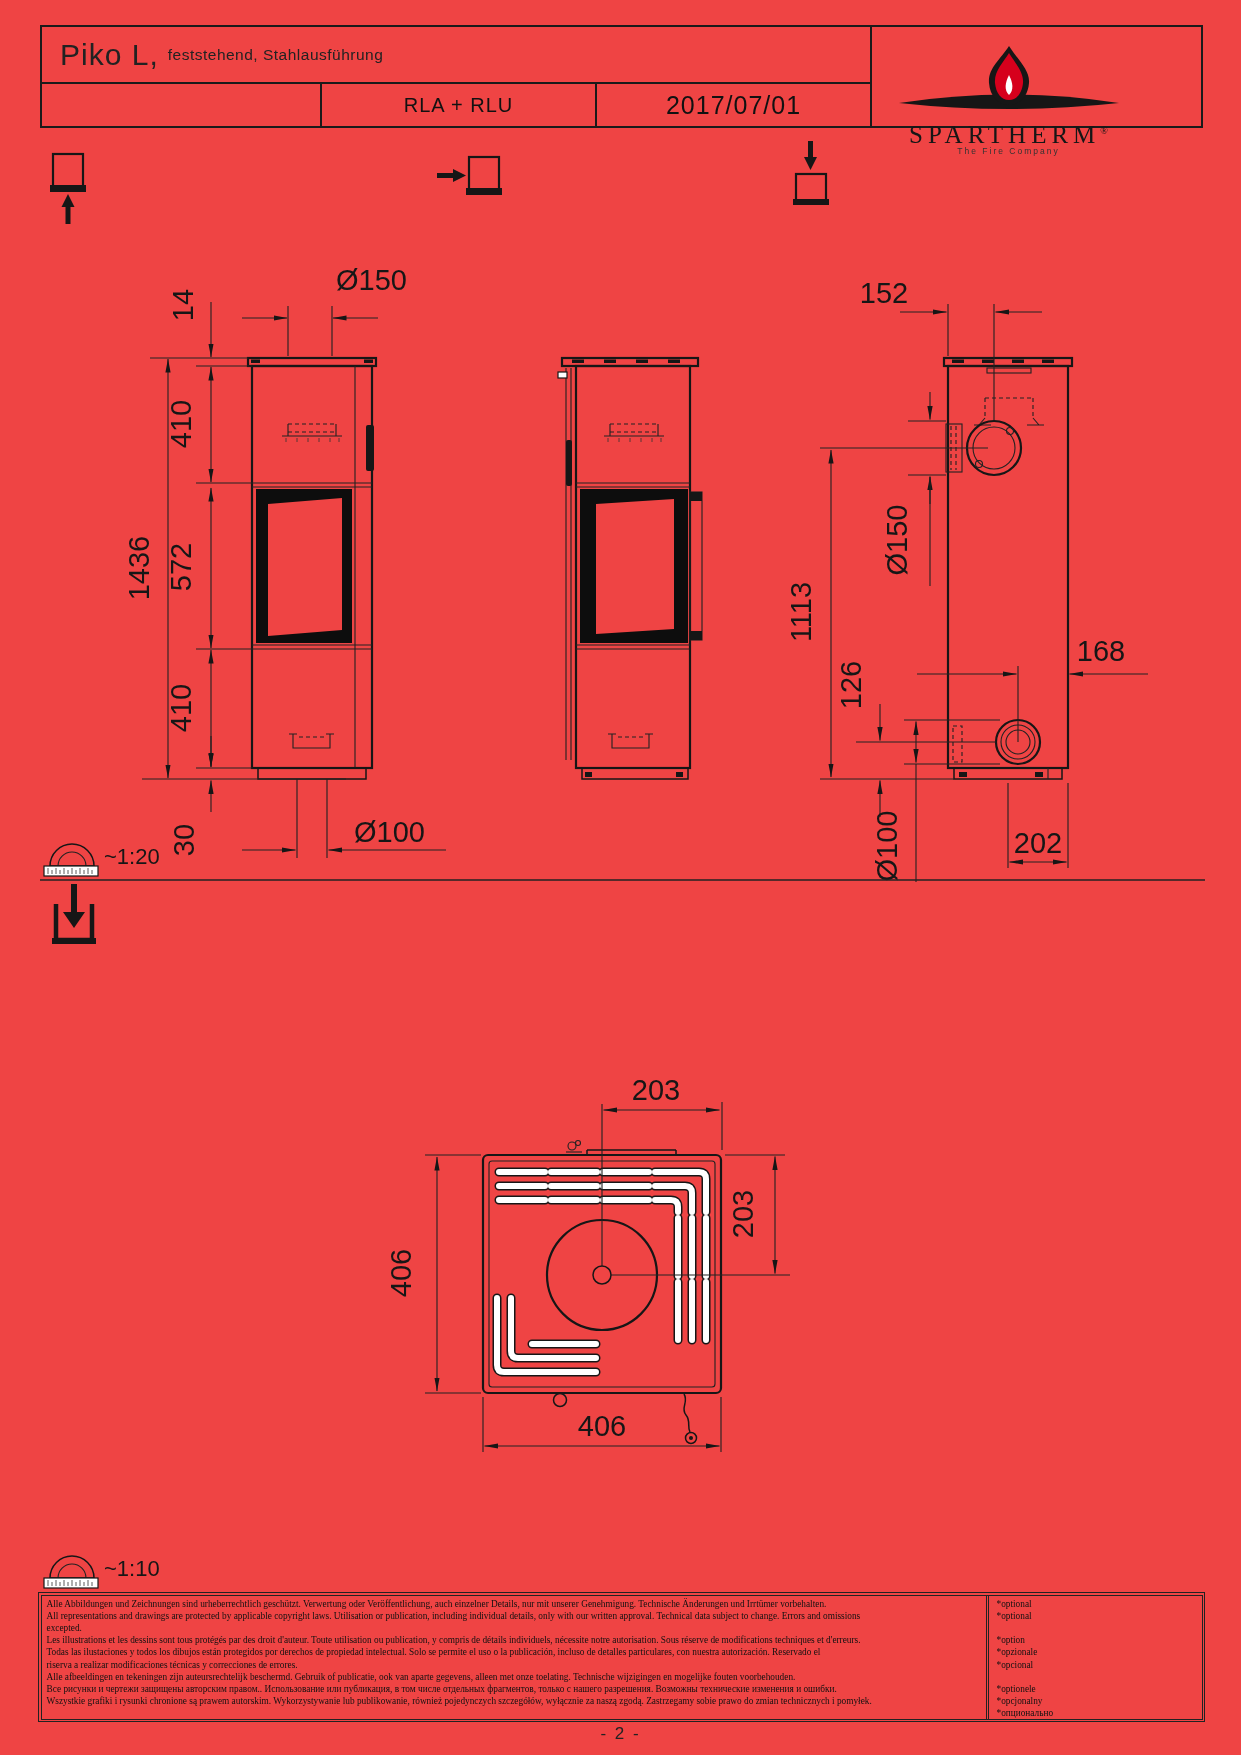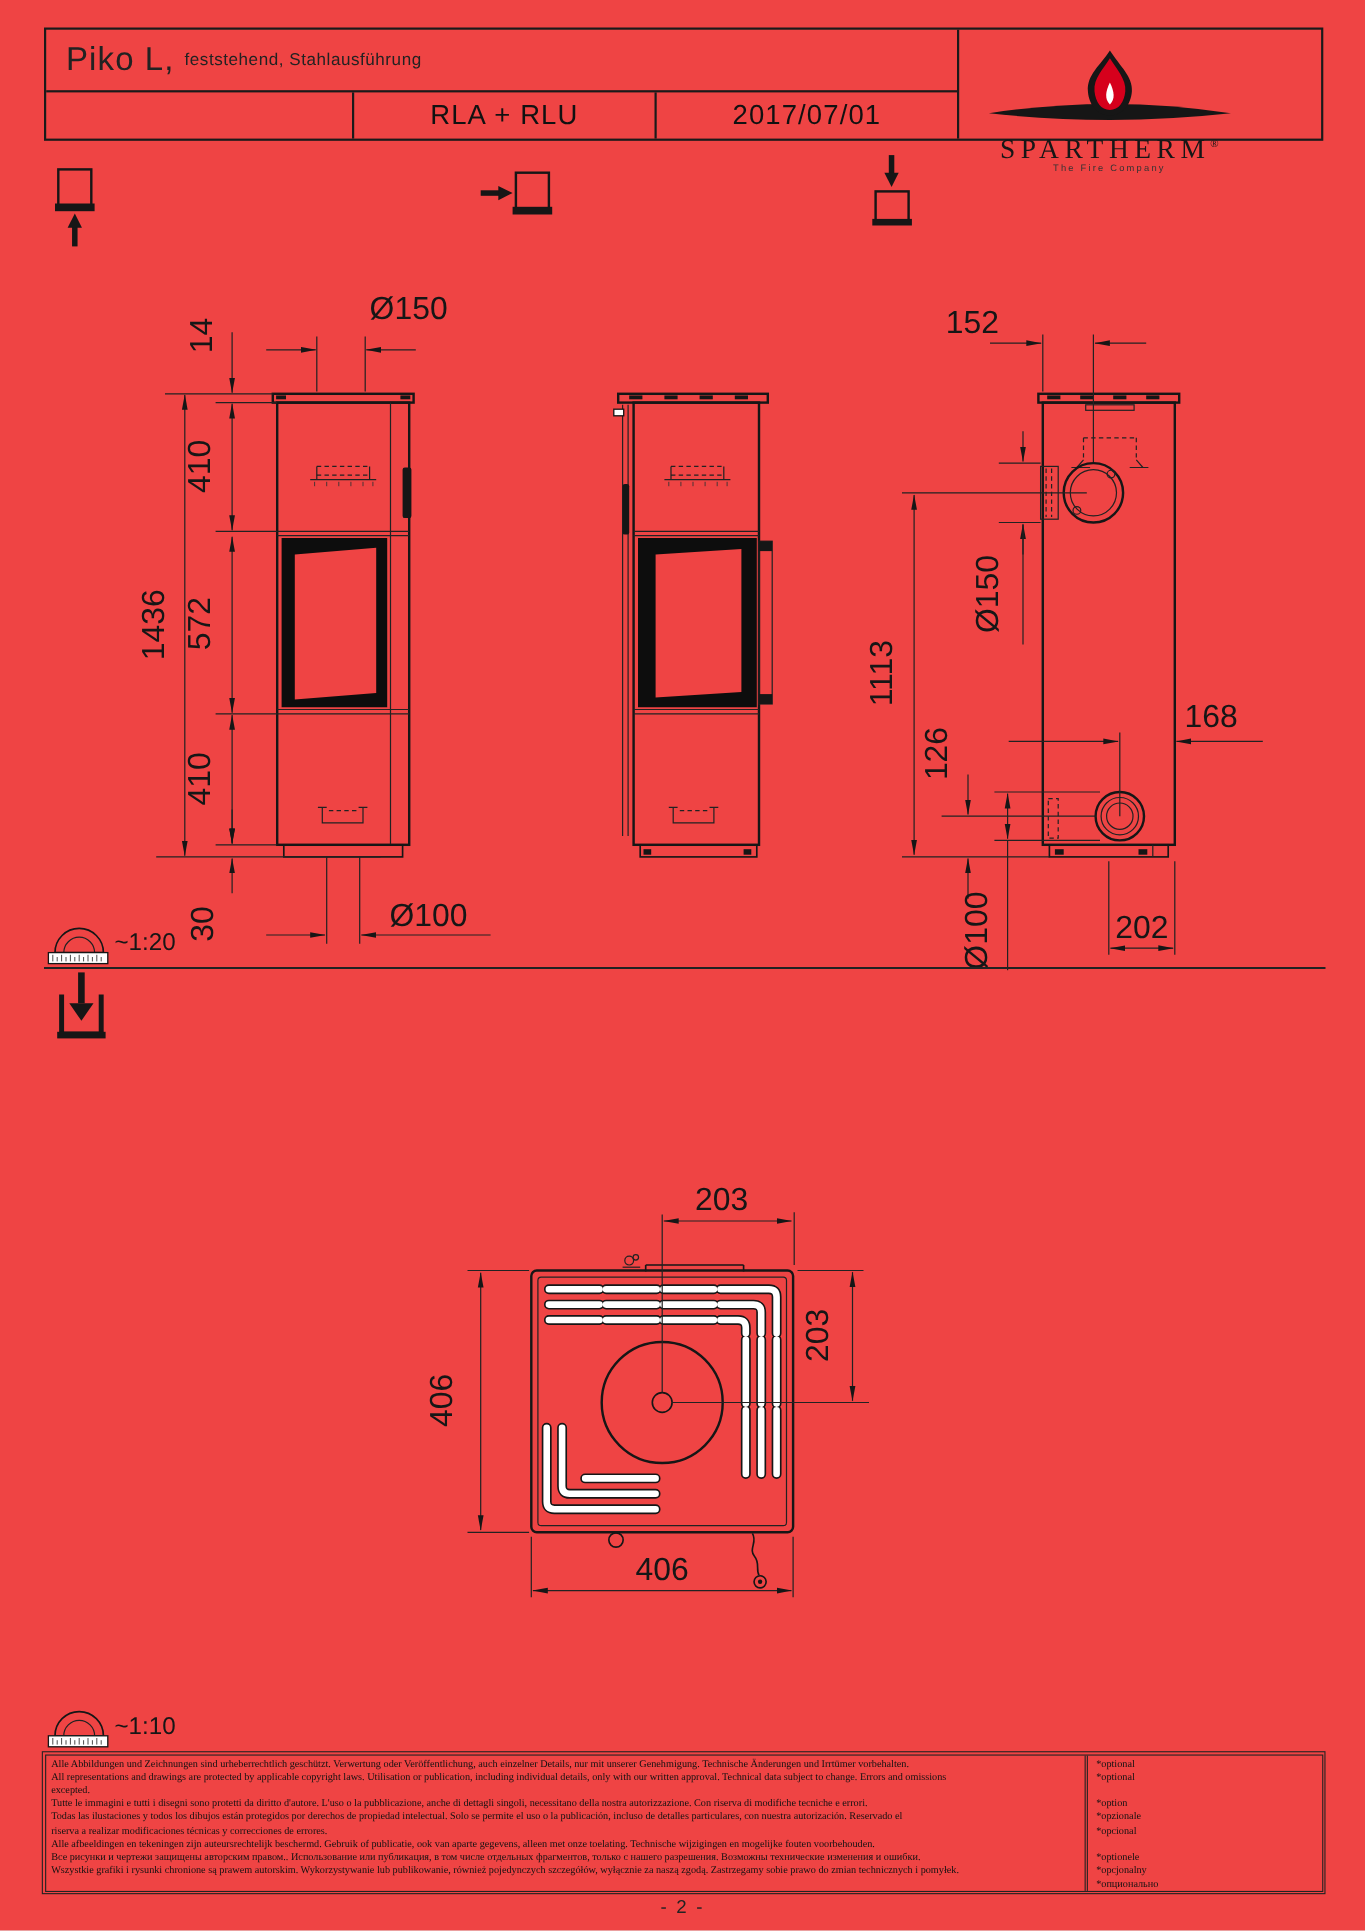--- a/index.html
+++ b/index.html
@@ -5,21 +5,21 @@
   html,body{margin:0;padding:0;background:#e8e8e8;}
   .page{position:relative;width:1241px;height:1755px;background:#ef4444;
         font-family:"Liberation Sans",sans-serif;color:#111;overflow:hidden;}
   
   .hdr{position:absolute;left:40px;top:25px;width:1163px;height:103px;border:2.5px solid #1a1a1a;box-sizing:border-box;}
   .hdr-title{position:absolute;left:0;top:0;right:331px;height:56px;display:flex;align-items:center;padding-left:18px;}
   .hdr-title .t1{font-size:30px;letter-spacing:1px;color:#222;}
   .hdr-title .t2{font-size:15.5px;margin-left:9px;color:#222;letter-spacing:.5px;}
   .hdr-row2{position:absolute;left:0;bottom:0;right:331px;height:42px;border-top:2.5px solid #1a1a1a;display:flex;}
   .hdr-row2 .c1{width:278px;}
-  .hdr-row2 .c2{width:273px;border-left:2.5px solid #1a1a1a;display:flex;align-items:center;justify-content:center;font-size:25px;letter-spacing:1px;}
+  .hdr-row2 .c2{width:273px;border-left:2.5px solid #1a1a1a;display:flex;align-items:center;justify-content:center;font-size:20px;letter-spacing:1px;}
   .hdr-row2 .c3{flex:1;border-left:2.5px solid #1a1a1a;display:flex;align-items:center;justify-content:center;font-size:25px;letter-spacing:1px;}
   .hdr-logo{position:absolute;right:0;top:0;bottom:0;width:331px;border-left:2.5px solid #1a1a1a;
             display:flex;flex-direction:column;align-items:center;justify-content:flex-start;padding-top:18px;box-sizing:border-box;}
   .hdr-logo .inner{width:240px;margin-right:56px;text-align:center;}
   .brandname{font-family:"Liberation Serif",serif;font-size:25px;letter-spacing:5px;color:#161616;line-height:20px;white-space:nowrap;}
   .brandname sup{font-size:10px;letter-spacing:0;}
   .brandtag{font-size:8.5px;letter-spacing:2px;color:#333;margin-top:1px;}
   
   svg.sheet{position:absolute;left:0;top:0;}
   .s2{stroke:#161616;stroke-width:2.2;fill:none;}
@@ -330,21 +330,21 @@
     </g>
     <text class="scl" x="104" y="1576">~1:10</text>
   </svg>
 
   <div class="legal">
     <div class="legal-in">
       <div class="legal-left">
         <div class="lg-line">Alle Abbildungen und Zeichnungen sind urheberrechtlich geschützt. Verwertung oder Veröffentlichung, auch einzelner Details, nur mit unserer Genehmigung. Technische Änderungen und Irrtümer vorbehalten.</div>
         <div class="lg-line">All representations and drawings are protected by applicable copyright laws. Utilisation or publication, including individual details, only with our written approval. Technical data subject to change. Errors and omissions</div>
         <div class="lg-line">excepted.</div>
-        <div class="lg-line">Tutte le immagini e tutti i disegni sono protetti da diritto d'autore. L'uso o la pubblicazione, anche di dettagli singoli, necessitano della nostra autorizzazione. Con riserva di modifiche tecniche e errori.</div>
+        <div class="lg-line">Les illustrations et les dessins sont tous protégés par des droit d'auteur. Toute utilisation ou publication, y compris de détails individuels, nécessite notre autorisation. Sous réserve de modifications techniques et d'erreurs.</div>
         <div class="lg-line">Todas las ilustaciones y todos los dibujos están protegidos por derechos de propiedad intelectual. Solo se permite el uso o la publicación, incluso de detalles particulares, con nuestra autorización. Reservado el</div>
         <div class="lg-line">riserva a realizar modificaciones técnicas y correcciones de errores.</div>
         <div class="lg-line">Alle afbeeldingen en tekeningen zijn auteursrechtelijk beschermd. Gebruik of publicatie, ook van aparte gegevens, alleen met onze toelating. Technische wijzigingen en mogelijke fouten voorbehouden.</div>
         <div class="lg-line">Все рисунки и чертежи защищены авторским правом.. Использование или публикация, в том числе отдельных фрагментов, только с нашего разрешения. Возможны технические изменения и ошибки.</div>
         <div class="lg-line">Wszystkie grafiki i rysunki chronione są prawem autorskim. Wykorzystywanie lub publikowanie, również pojedynczych szczegółów, wyłącznie za naszą zgodą. Zastrzegamy sobie prawo do zmian technicznych i pomyłek.</div>
       </div>
       <div class="legal-right">
         <div class="opt-line">*optional</div>
         <div class="opt-line">*optional</div>
         <div class="opt-line"></div>

